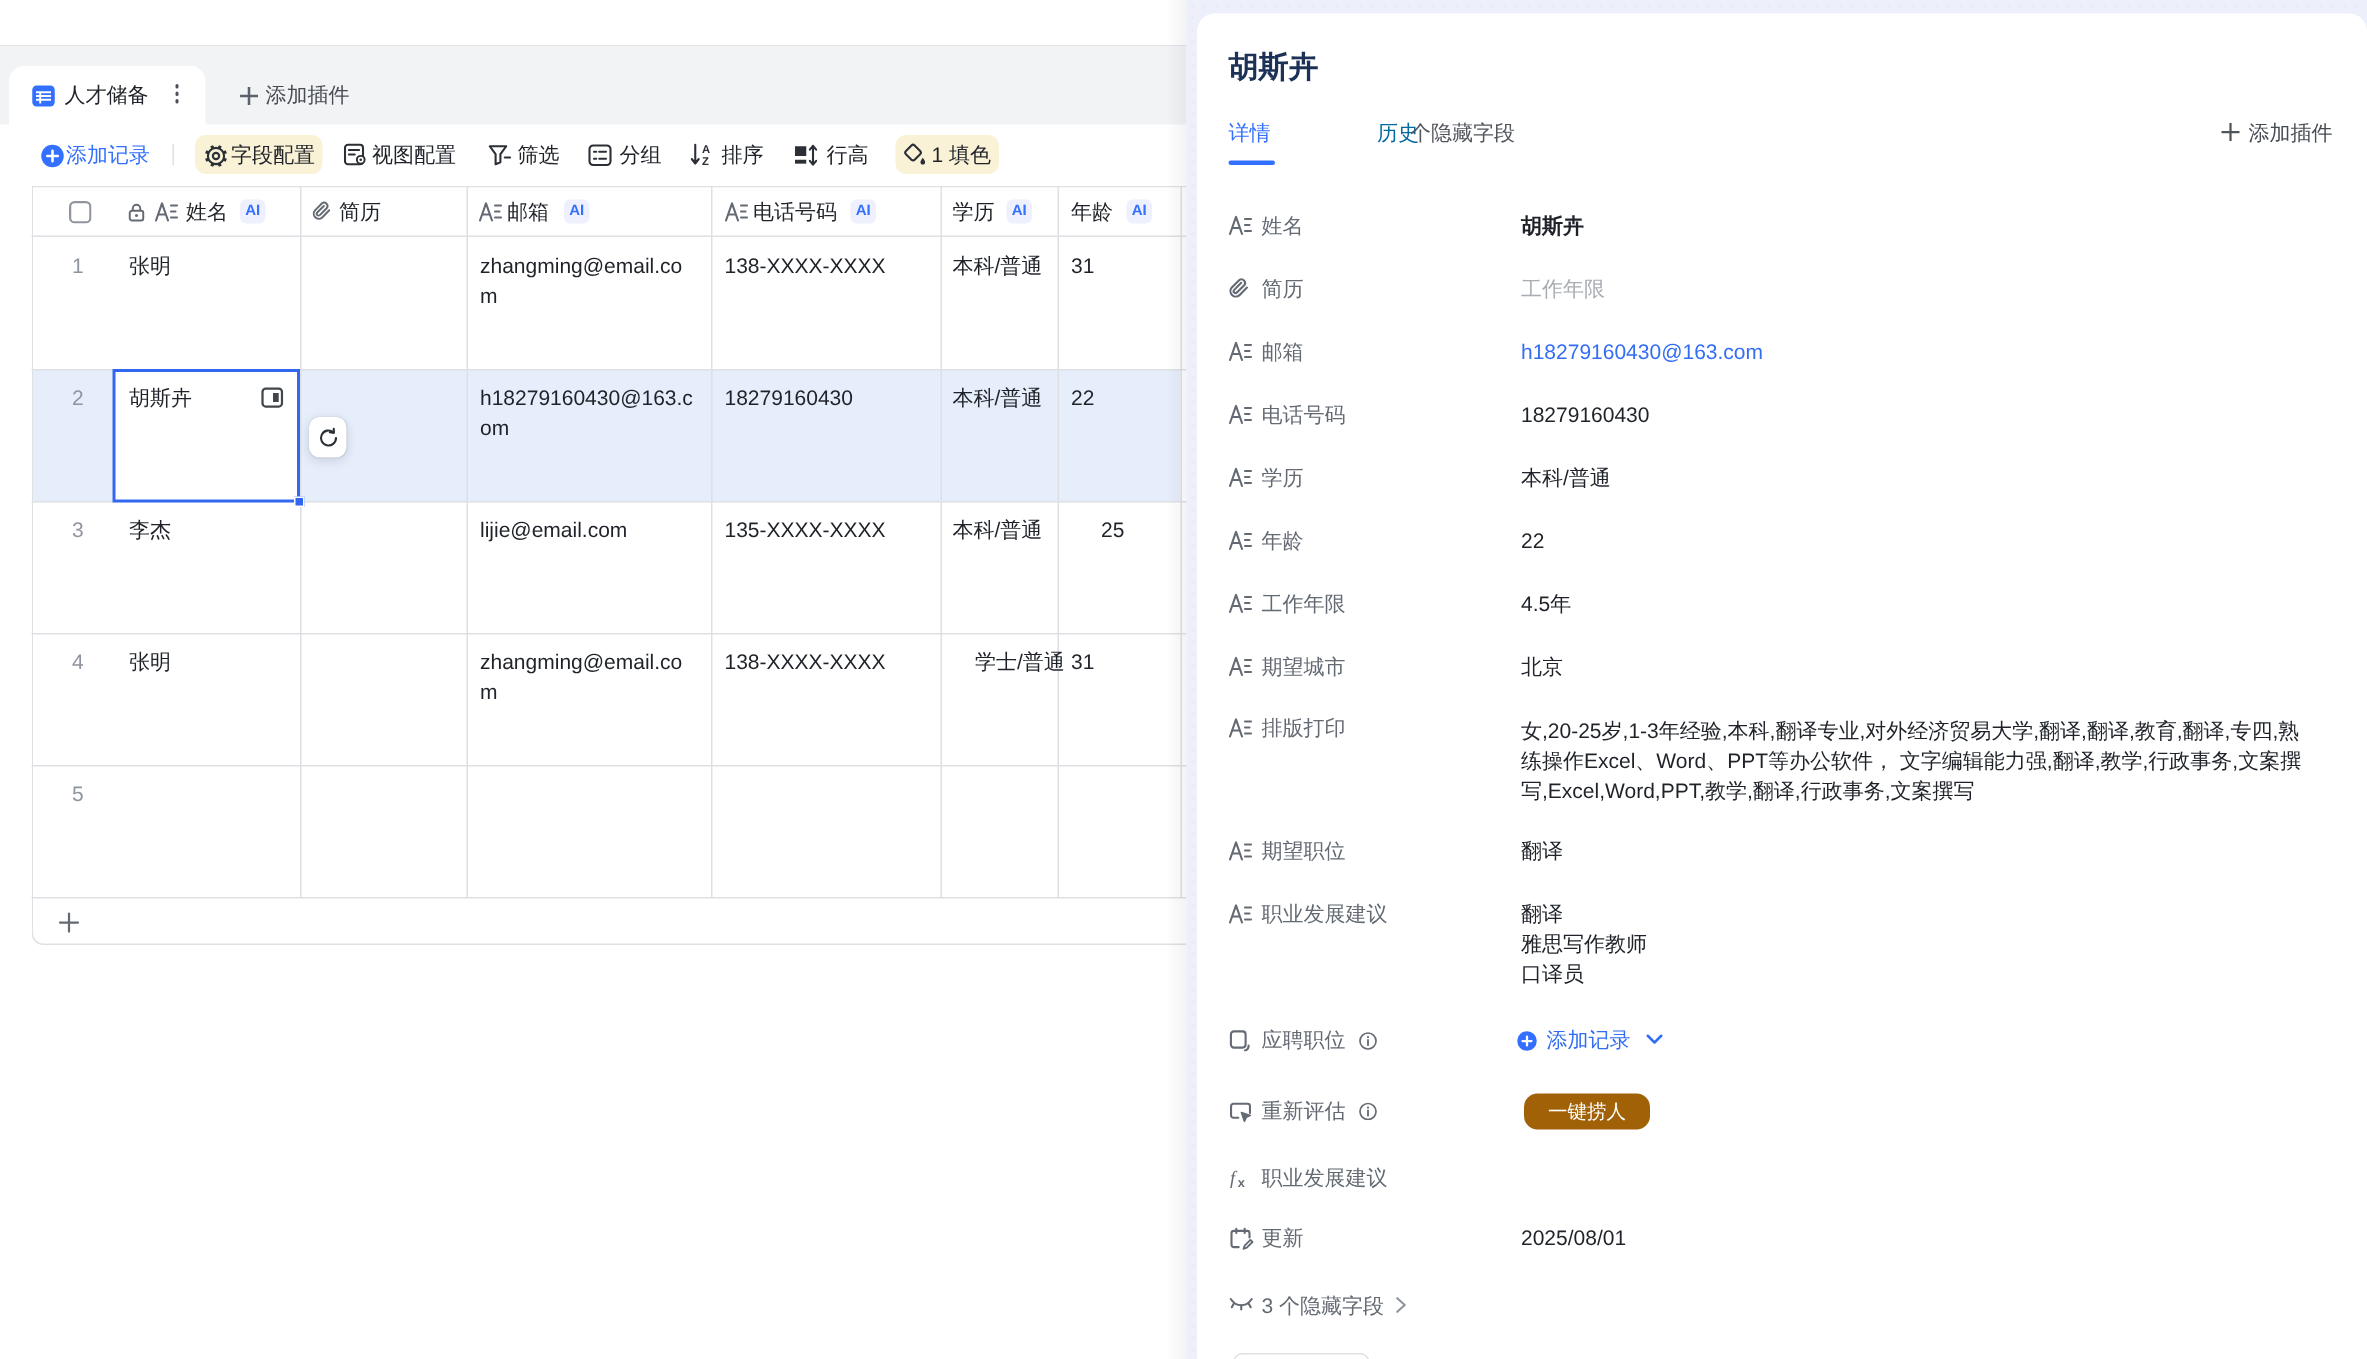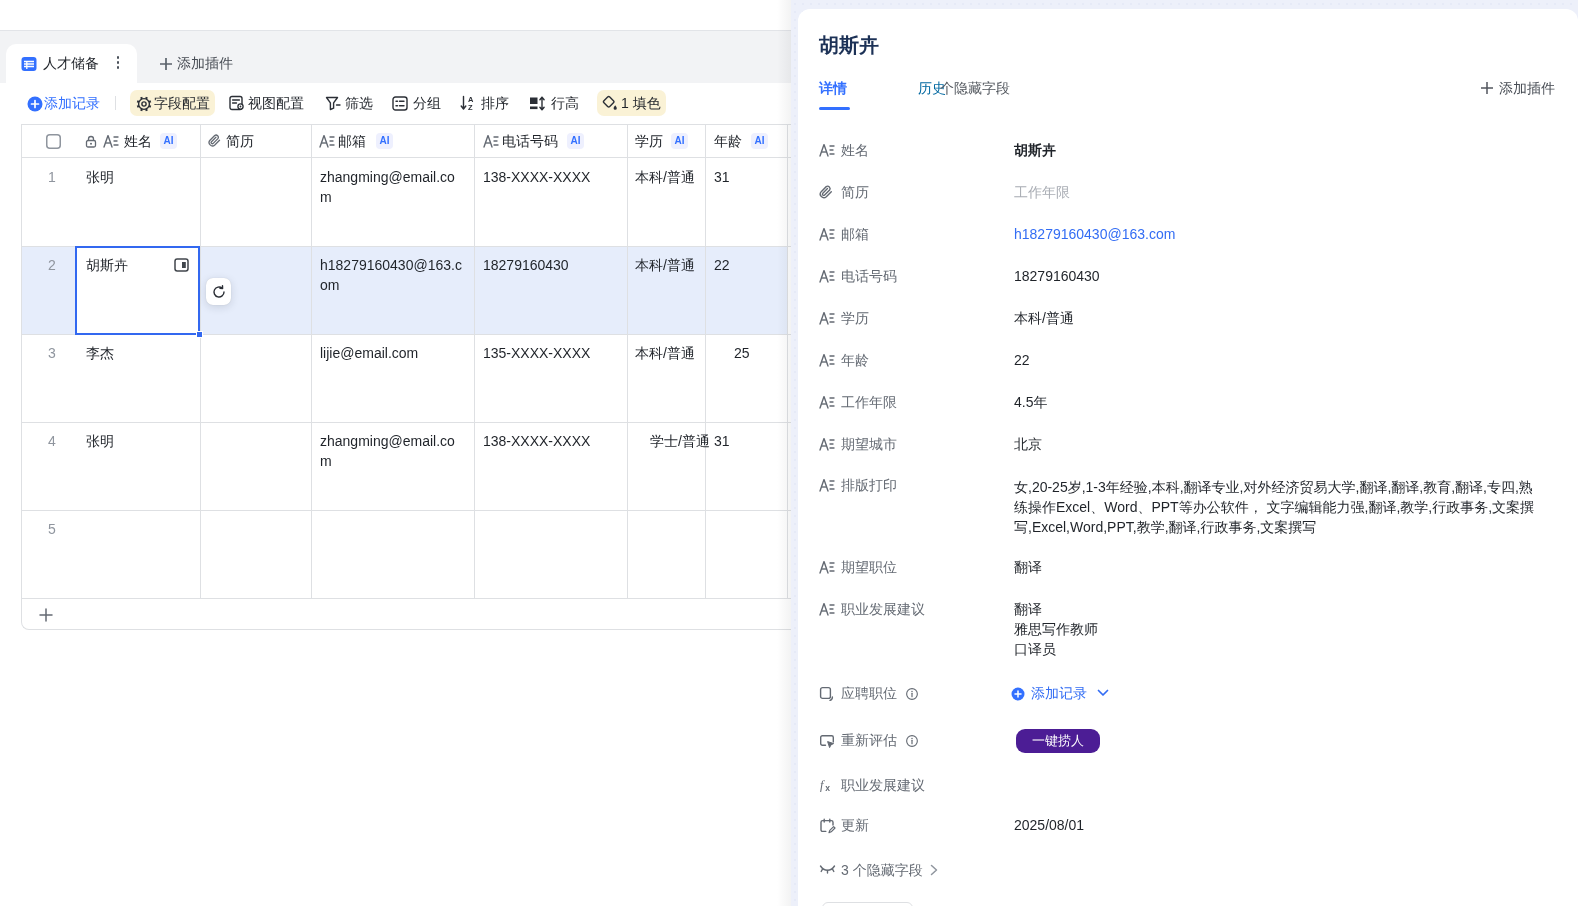--- a/index.html
+++ b/index.html
@@ -241,21 +241,21 @@
       <path d="M7 1 V13 M1 7 H13" stroke="#646a73" stroke-width="1.5" stroke-linecap="round"></path>
     </svg>
   </div>
 
 <div class="abs" style="left:777px;top:0;width:14px;height:906px;background:linear-gradient(90deg,rgba(31,35,41,0) 0%,rgba(31,35,41,.055) 100%)"></div>
 
 <div class="abs" style="left:791px;top:0;width:787px;height:906px;background:#edf0fa;background-image:radial-gradient(#e6eaf7 1px,transparent 1.1px);background-size:8px 8px"></div>
 <div class="abs" style="left:798px;top:9px;width:780px;height:897px;background:#fff;border-radius:12px 12px 0 0"></div>
 
 <div class="abs" style="left:819px;top:32px;font-size:20px;font-weight:700;color:#1c3156;line-height:26px">胡斯卉</div>
-<div class="abs t14" style="left:819px;top:78px;color:#3370ff;font-weight:700">详情</div>
+<div class="abs t14" style="left:819px;top:78px;color:#3370ff;font-weight:400">详情</div>
 <div class="abs t14" style="left:918px;top:78px;color:#0369a1">历史</div>
 <div class="abs t14" style="left:940px;top:78px;color:#51565d">个隐藏字段</div>
 <div class="abs" style="left:819px;top:107px;width:31px;height:3px;border-radius:2px;background:#3370ff"></div>
 <div class="abs" id="plus-plugin" style="left:1480px;top:81px">
     <svg width="14" height="14" viewBox="0 0 14 14">
       <path d="M7 1 V13 M1 7 H13" stroke="#51565d" stroke-width="1.5"></path>
     </svg>
   </div>
 <div class="abs t14" style="left:1499px;top:78px;color:#474c54">添加插件</div>
 
@@ -422,21 +422,21 @@
     </svg>
   </div>
 <div class="lab" style="left:841px;top:730px">重新评估</div>
 <div class="abs" id="info2" style="left:906px;top:735px">
     <svg width="12" height="12" viewBox="0 0 13 13">
       <circle cx="6.5" cy="6.5" r="5.8" fill="none" stroke="#646a73" stroke-width="1.2"></circle>
       <path d="M6.5 5.7 V9.5" stroke="#646a73" stroke-width="1.3" stroke-linecap="round"></path>
       <circle cx="6.5" cy="3.7" r="0.8" fill="#646a73"></circle>
     </svg>
   </div>
-<div class="abs" style="left:1016px;top:729px;width:84px;height:24px;border-radius:9px;background:#4c1d95;color:#fff;font-size:13px;text-align:center;line-height:24px">一键捞人</div>
+<div class="abs" style="left:1016px;top:729px;width:84px;height:24px;border-radius:9px;background:#a16207;color:#fff;font-size:13px;text-align:center;line-height:24px">一键捞人</div>
 
 <div class="abs" id="fi-fx" style="left:819px;top:778px">
     <svg width="17" height="14" viewBox="0 0 17 14">
       <text x="1" y="11" font-size="12.5" font-style="italic" font-family="Liberation Serif" fill="#646a73">f</text>
       <text x="6.2" y="13.2" font-size="8.5" font-weight="700" font-family="Liberation Sans" fill="#646a73">x</text>
     </svg>
   </div>
 <div class="lab" style="left:841px;top:775px">职业发展建议</div>
 
 <div class="abs" id="fi-date" style="left:819px;top:818px">

